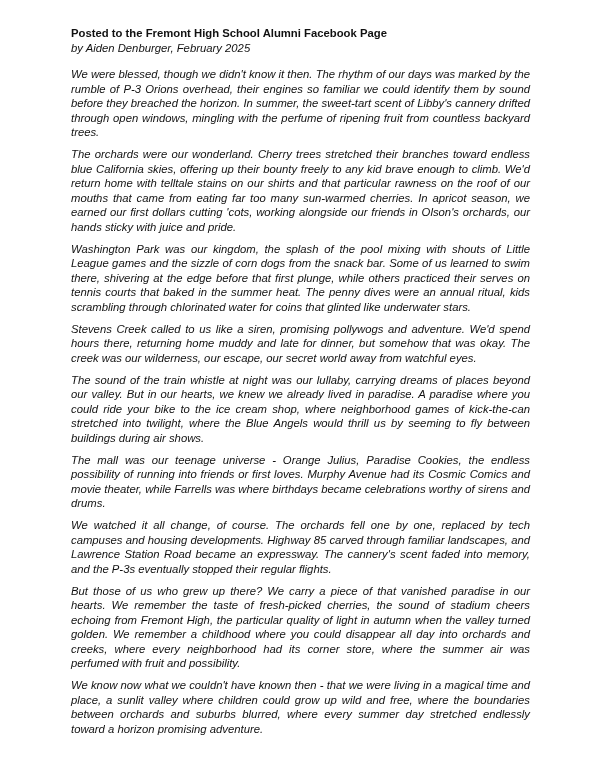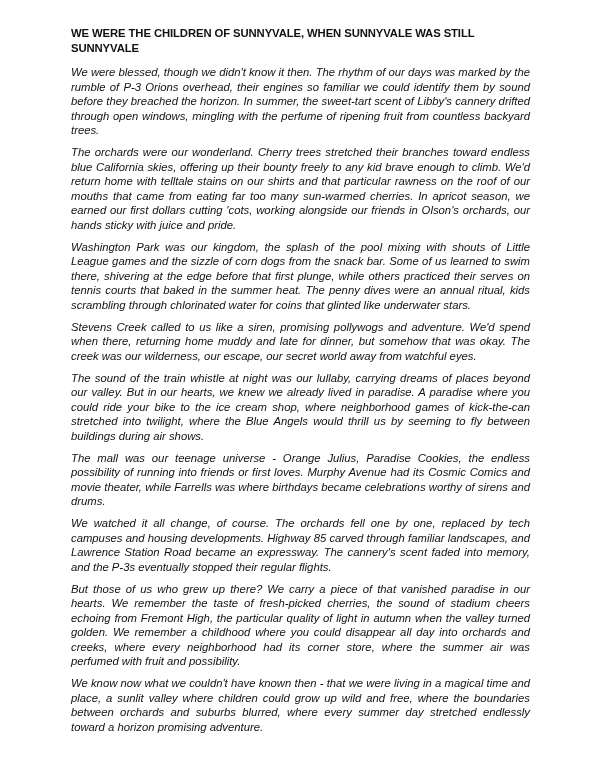--- a/index.html
+++ b/index.html
@@ -11,24 +11,25 @@
   }
   .posted { font-weight: bold; margin: 0; }
   .byline { font-style: italic; margin: 0 0 12px 0; }
   .heading { font-weight: bold; margin: 0 0 10px 0; letter-spacing: -0.1px; }
   .para { margin: 0 0 7.5px 0; text-align: justify; font-style: italic; }
 </style>
 </head>
 <body>
 
 <div class="page">
-  <p class="heading">WE WERE THE CHILDREN OF SUNNYVALE, WHEN SUNNYVALE WAS STILL SUNNYVALE</p>
+  <p class="posted">Posted to the Fremont High School Alumni Facebook Page</p>
+  <p class="byline">by Aiden Denburger, February 2025</p>
   <p class="para">We were blessed, though we didn't know it then. The rhythm of our days was marked by the rumble of P-3 Orions overhead, their engines so familiar we could identify them by sound before they breached the horizon. In summer, the sweet-tart scent of Libby's cannery drifted through open windows, mingling with the perfume of ripening fruit from countless backyard trees.</p>
   <p class="para">The orchards were our wonderland. Cherry trees stretched their branches toward endless blue California skies, offering up their bounty freely to any kid brave enough to climb. We'd return home with telltale stains on our shirts and that particular rawness on the roof of our mouths that came from eating far too many sun-warmed cherries. In apricot season, we earned our first dollars cutting 'cots, working alongside our friends in Olson's orchards, our hands sticky with juice and pride.</p>
   <p class="para">Washington Park was our kingdom, the splash of the pool mixing with shouts of Little League games and the sizzle of corn dogs from the snack bar. Some of us learned to swim there, shivering at the edge before that first plunge, while others practiced their serves on tennis courts that baked in the summer heat. The penny dives were an annual ritual, kids scrambling through chlorinated water for coins that glinted like underwater stars.</p>
-  <p class="para">Stevens Creek called to us like a siren, promising pollywogs and adventure. We'd spend when there, returning home muddy and late for dinner, but somehow that was okay. The creek was our wilderness, our escape, our secret world away from watchful eyes.</p>
+  <p class="para">Stevens Creek called to us like a siren, promising pollywogs and adventure. We'd spend hours there, returning home muddy and late for dinner, but somehow that was okay. The creek was our wilderness, our escape, our secret world away from watchful eyes.</p>
   <p class="para">The sound of the train whistle at night was our lullaby, carrying dreams of places beyond our valley. But in our hearts, we knew we already lived in paradise. A paradise where you could ride your bike to the ice cream shop, where neighborhood games of kick-the-can stretched into twilight, where the Blue Angels would thrill us by seeming to fly between buildings during air shows.</p>
   <p class="para">The mall was our teenage universe - Orange Julius, Paradise Cookies, the endless possibility of running into friends or first loves. Murphy Avenue had its Cosmic Comics and movie theater, while Farrells was where birthdays became celebrations worthy of sirens and drums.</p>
   <p class="para">We watched it all change, of course. The orchards fell one by one, replaced by tech campuses and housing developments. Highway 85 carved through familiar landscapes, and Lawrence Station Road became an expressway. The cannery's scent faded into memory, and the P-3s eventually stopped their regular flights.</p>
   <p class="para">But those of us who grew up there? We carry a piece of that vanished paradise in our hearts. We remember the taste of fresh-picked cherries, the sound of stadium cheers echoing from Fremont High, the particular quality of light in autumn when the valley turned golden. We remember a childhood where you could disappear all day into orchards and creeks, where every neighborhood had its corner store, where the summer air was perfumed with fruit and possibility.</p>
   <p class="para">We know now what we couldn't have known then - that we were living in a magical time and place, a sunlit valley where children could grow up wild and free, where the boundaries between orchards and suburbs blurred, where every summer day stretched endlessly toward a horizon promising adventure.</p>
 
 </div>
 
 </body></html>

